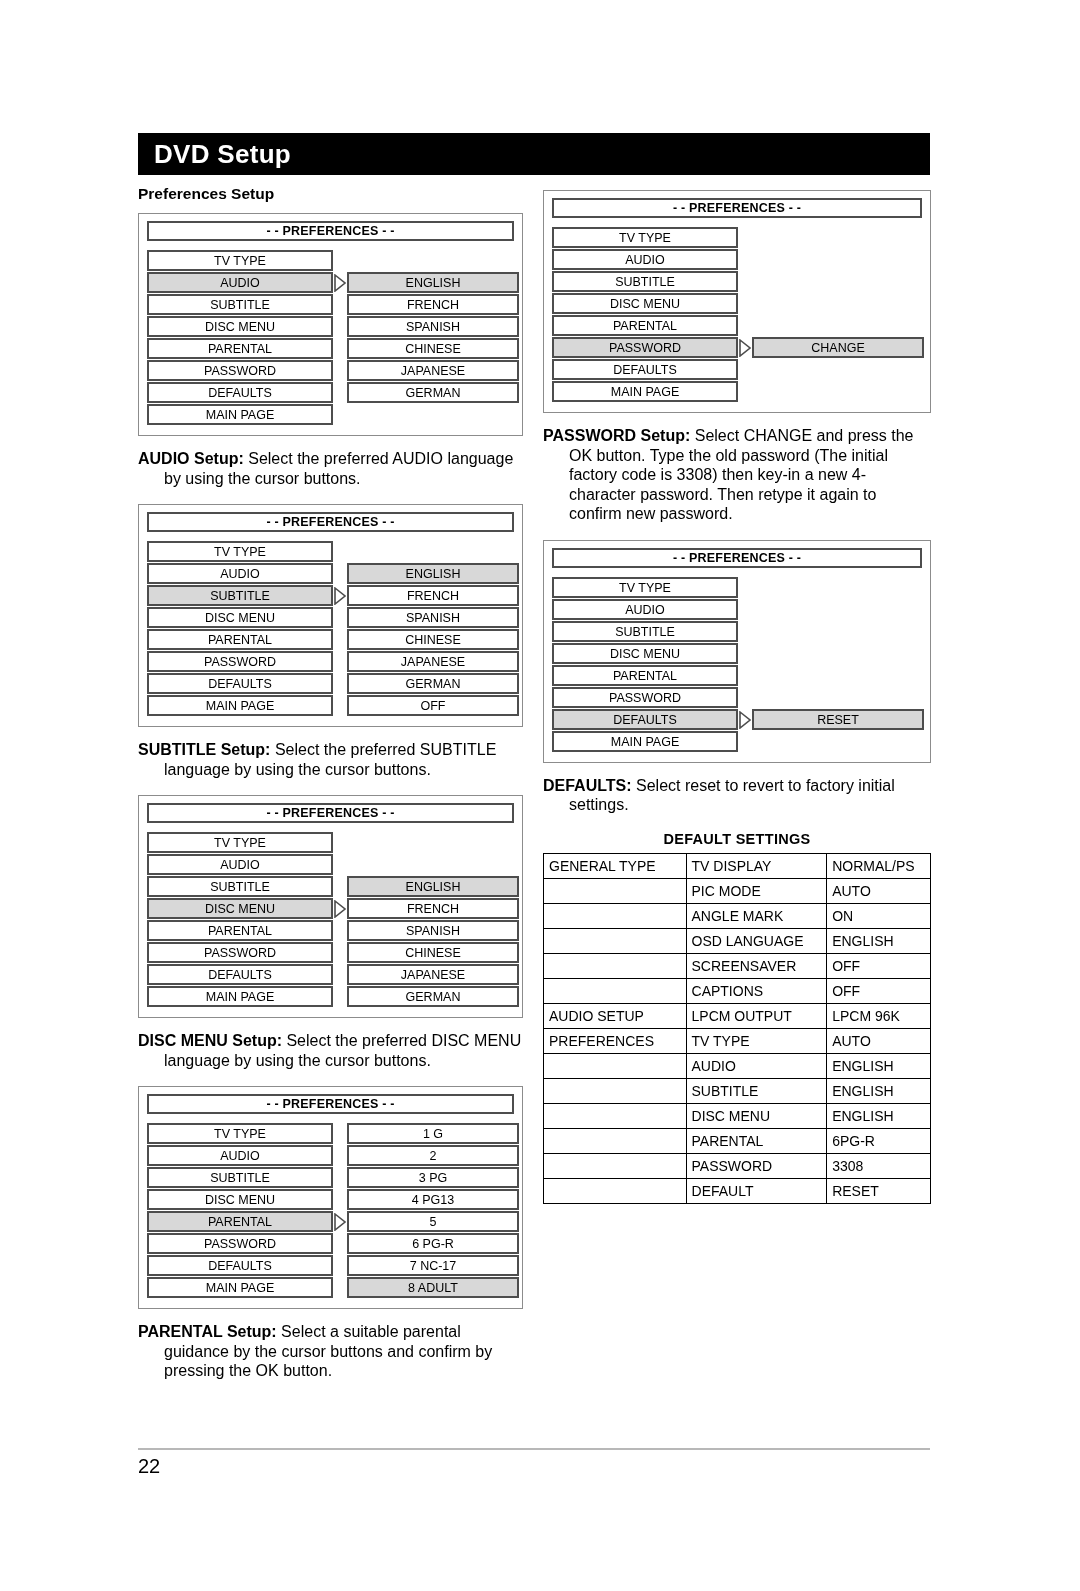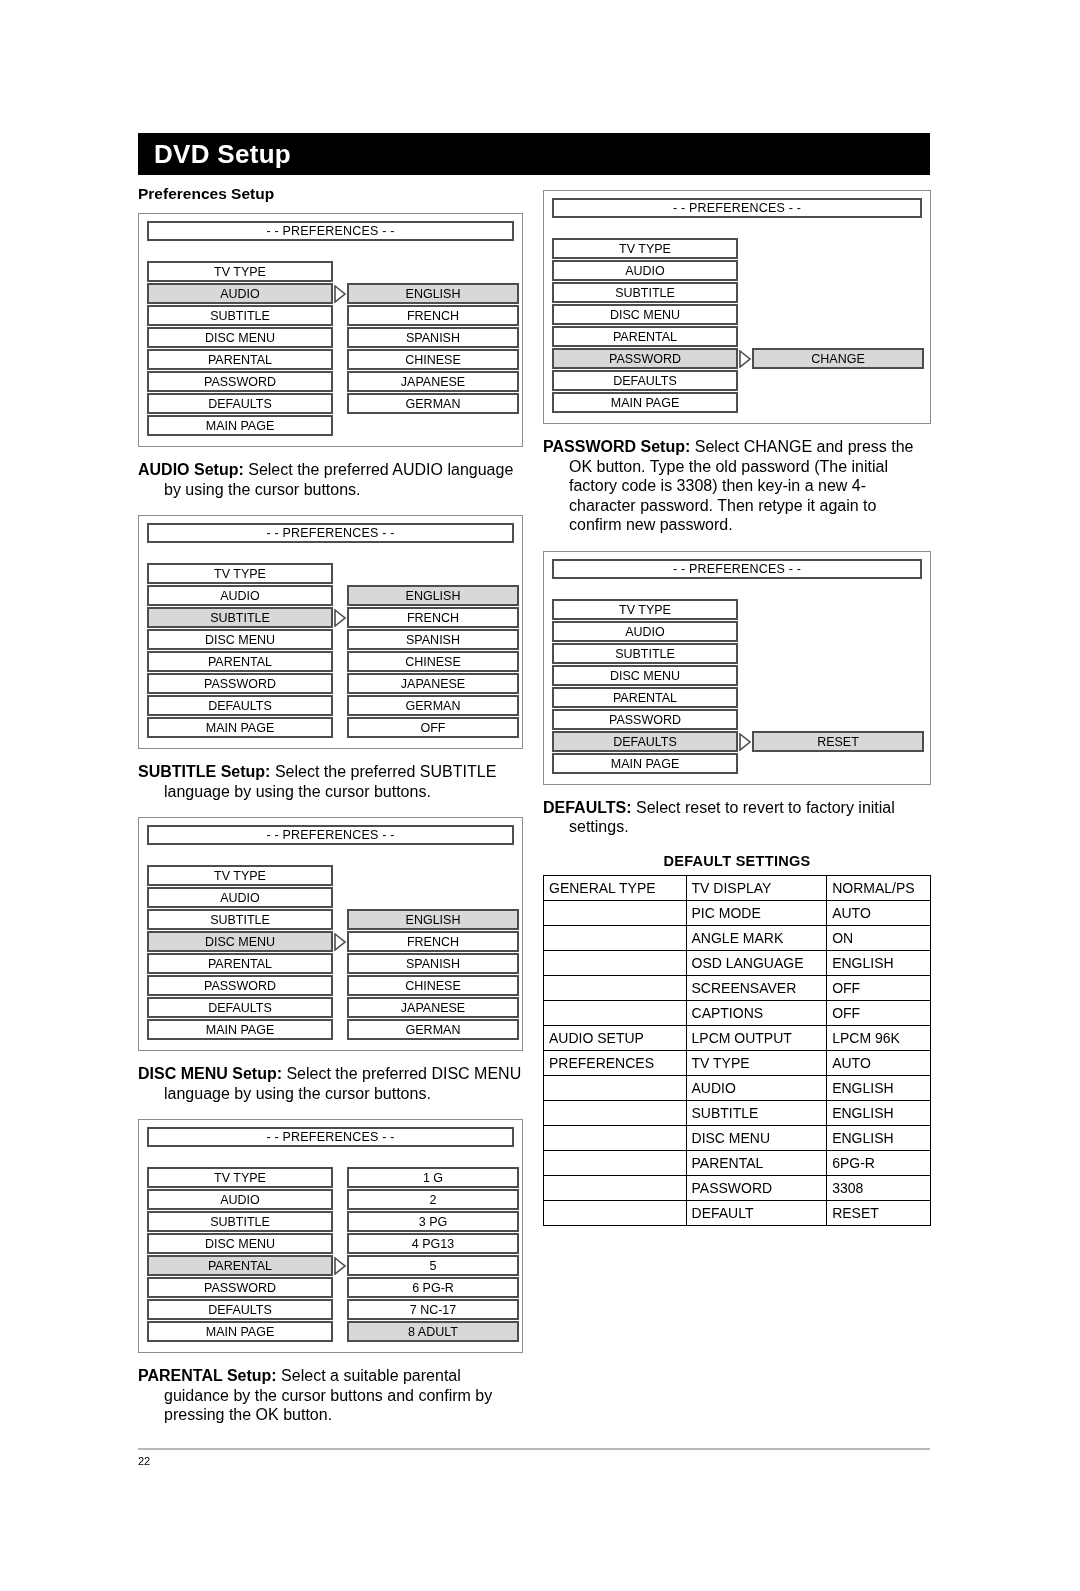--- a/index.html
+++ b/index.html
@@ -36,22 +36,23 @@
     background:#fff;
     padding:7px 8px 9px 8px;
     margin-bottom:0;
     position:relative;
   }
   .osd-title {
     border:2px solid #4d4d4d;
     height:20px; line-height:17px;
     text-align:center; font-size:12.5px;
     letter-spacing:0.2px;
-    margin-bottom:20px;
+    margin-bottom:9px;
     background:#fff;
+    font-weight:bold;
   }
   .osd-body { display:flex; align-items:flex-start; position:relative; }
   .osd-colL { width:186px; flex:0 0 186px; }
   .osd-gap  { width:14px; flex:0 0 14px; position:relative; }
   .osd-colR { width:172px; flex:0 0 172px; }
   .osd .row {
     border:2px solid #4d4d4d;
     height:21px; line-height:18px;
     text-align:center; font-size:12.5px;
     background:#fff;
@@ -94,21 +95,21 @@
   table.defaults td.c2 { width:141px; }
   table.defaults td.c3 { width:104px; }
 
   
   .footer-rule {
     position:absolute; left:138px; top:1448px; width:792px; height:2px;
     background:#b8b8b8;
   }
   .page-num {
     position:absolute; left:138px; top:1455px;
-    font-size:11px;
+    font-size:20px;
   }
 </style>
 </head>
 <body>
 
 <div class="page">
 
   <div class="title-bar">
     <div class="title">DVD Setup</div>
   </div>

